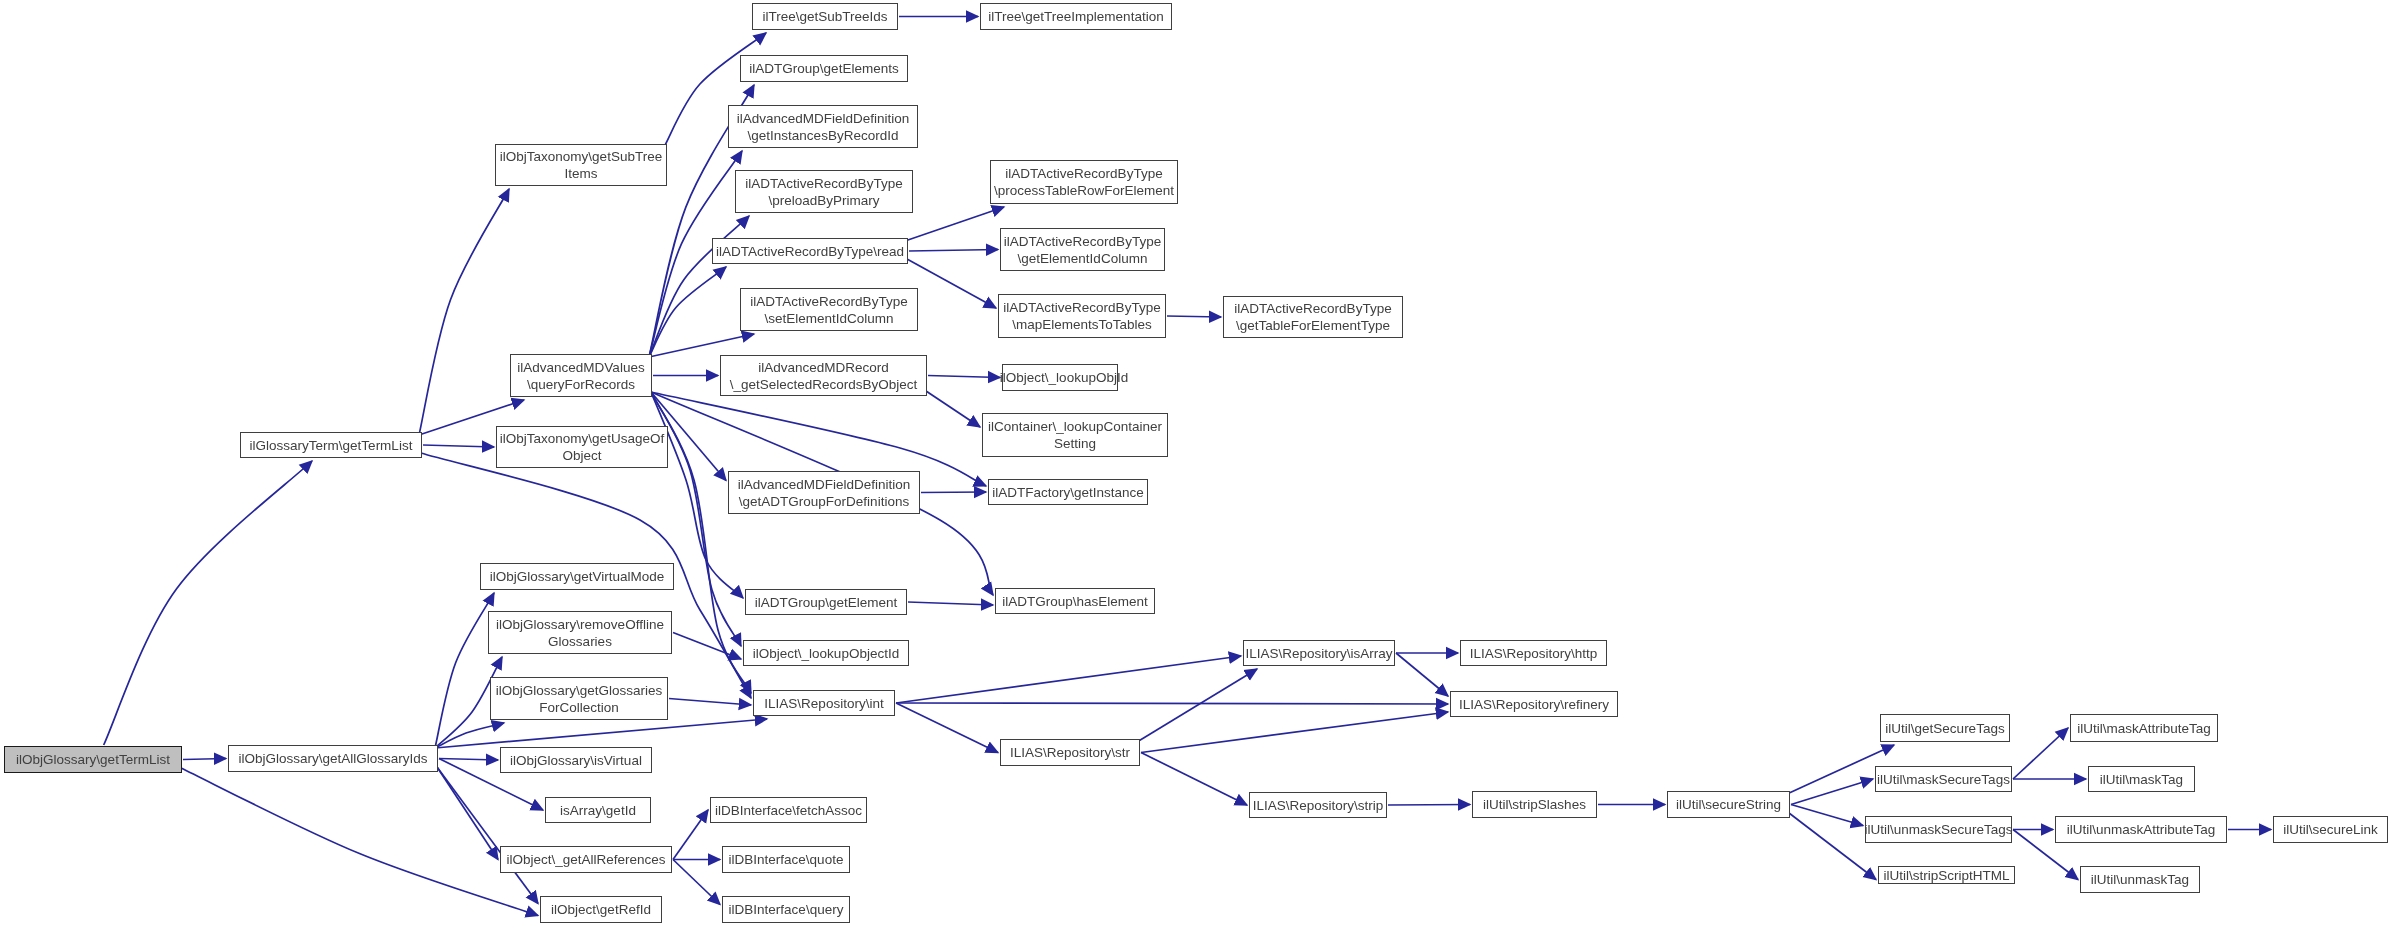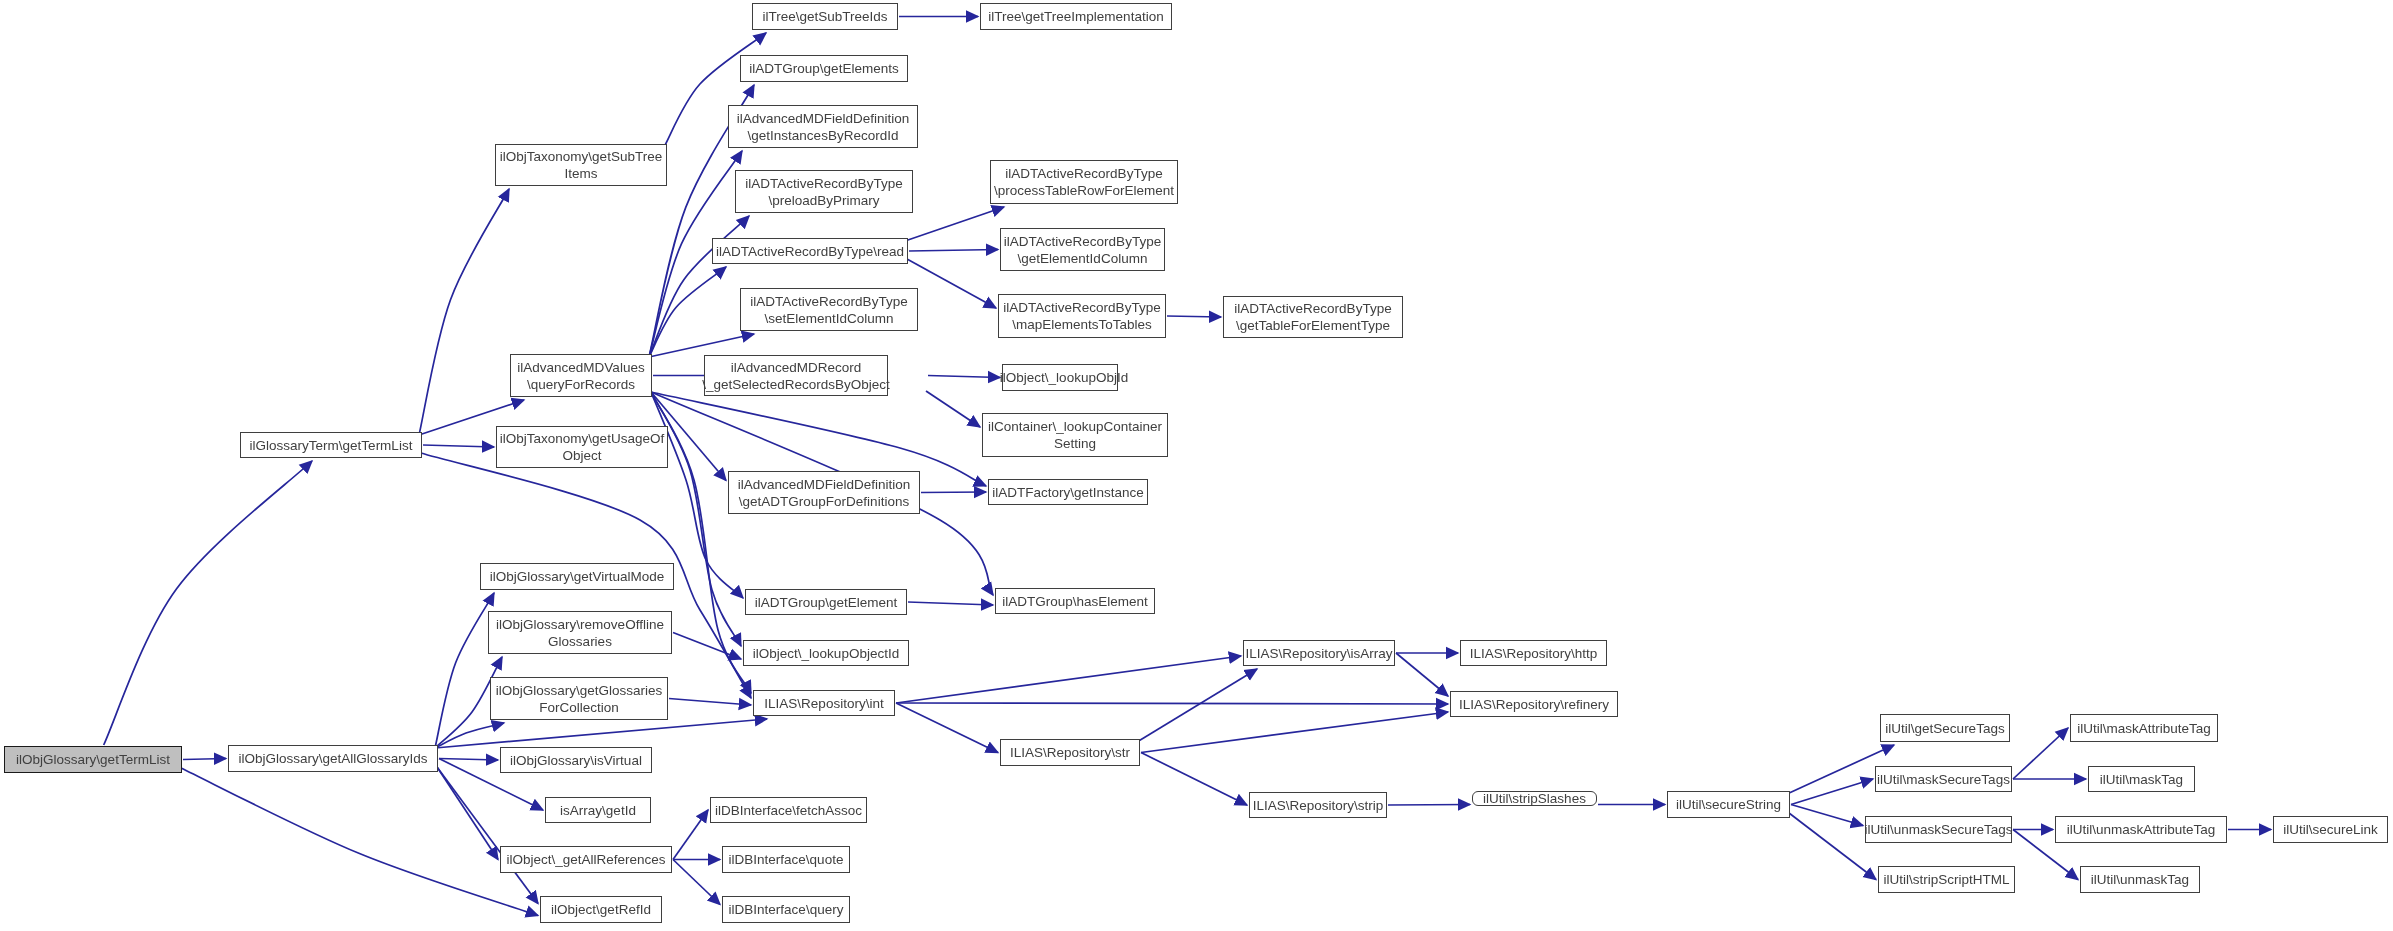--- a/index.html
+++ b/index.html
@@ -148,21 +148,21 @@
       <div>ilADTActiveRecordByType</div>
       <div>\preloadByPrimary</div>
     </div>
     <div class="node" style="left: 712px; top: 238px; width: 196px; height: 26px;">
       <div>ilADTActiveRecordByType\read</div>
     </div>
     <div class="node" style="left: 740px; top: 288px; width: 178px; height: 43px;">
       <div>ilADTActiveRecordByType</div>
       <div>\setElementIdColumn</div>
     </div>
-    <div class="node" style="left: 704px; top: 355px; width: 184px; height: 41px;">
+    <div class="node" style="left: 720px; top: 355px; width: 207px; height: 41px;">
       <div>ilAdvancedMDRecord</div>
       <div>\_getSelectedRecordsByObject</div>
     </div>
     <div class="node" style="left: 728px; top: 471px; width: 192px; height: 43px;">
       <div>ilAdvancedMDFieldDefinition</div>
       <div>\getADTGroupForDefinitions</div>
     </div>
     <div class="node" style="left: 745px; top: 589px; width: 162px; height: 26px;">
       <div>ilADTGroup\getElement</div>
     </div>
@@ -221,36 +221,36 @@
     </div>
     <div class="node" style="left: 1249px; top: 792px; width: 138px; height: 26px;">
       <div>ILIAS\Repository\strip</div>
     </div>
     <div class="node" style="left: 1460px; top: 640px; width: 147px; height: 26px;">
       <div>ILIAS\Repository\http</div>
     </div>
     <div class="node" style="left: 1450px; top: 691px; width: 168px; height: 26px; text-align: right;">
       <div>ILIAS\Repository\refinery</div>
     </div>
-    <div class="node" style="left: 1472px; top: 791px; width: 125px; height: 15px; border-radius: 6px;">
+    <div class="node" style="left: 1472px; top: 791px; width: 125px; height: 27px;">
       <div>ilUtil\stripSlashes</div>
     </div>
     <div class="node" style="left: 1667px; top: 791px; width: 123px; height: 27px;">
       <div>ilUtil\secureString</div>
     </div>
     <div class="node" style="left: 1880px; top: 714px; width: 130px; height: 28px;">
       <div>ilUtil\getSecureTags</div>
     </div>
     <div class="node" style="left: 1875px; top: 766px; width: 137px; height: 26px;">
       <div>ilUtil\maskSecureTags</div>
     </div>
     <div class="node" style="left: 1865px; top: 816px; width: 147px; height: 27px;">
       <div>ilUtil\unmaskSecureTags</div>
     </div>
-    <div class="node" style="left: 1878px; top: 866px; width: 137px; height: 27px;">
+    <div class="node" style="left: 1878px; top: 866px; width: 137px; height: 18px;">
       <div>ilUtil\stripScriptHTML</div>
     </div>
     <div class="node" style="left: 2070px; top: 714px; width: 148px; height: 28px;">
       <div>ilUtil\maskAttributeTag</div>
     </div>
     <div class="node" style="left: 2088px; top: 766px; width: 107px; height: 26px;">
       <div>ilUtil\maskTag</div>
     </div>
     <div class="node" style="left: 2055px; top: 816px; width: 172px; height: 27px;">
       <div>ilUtil\unmaskAttributeTag</div>

